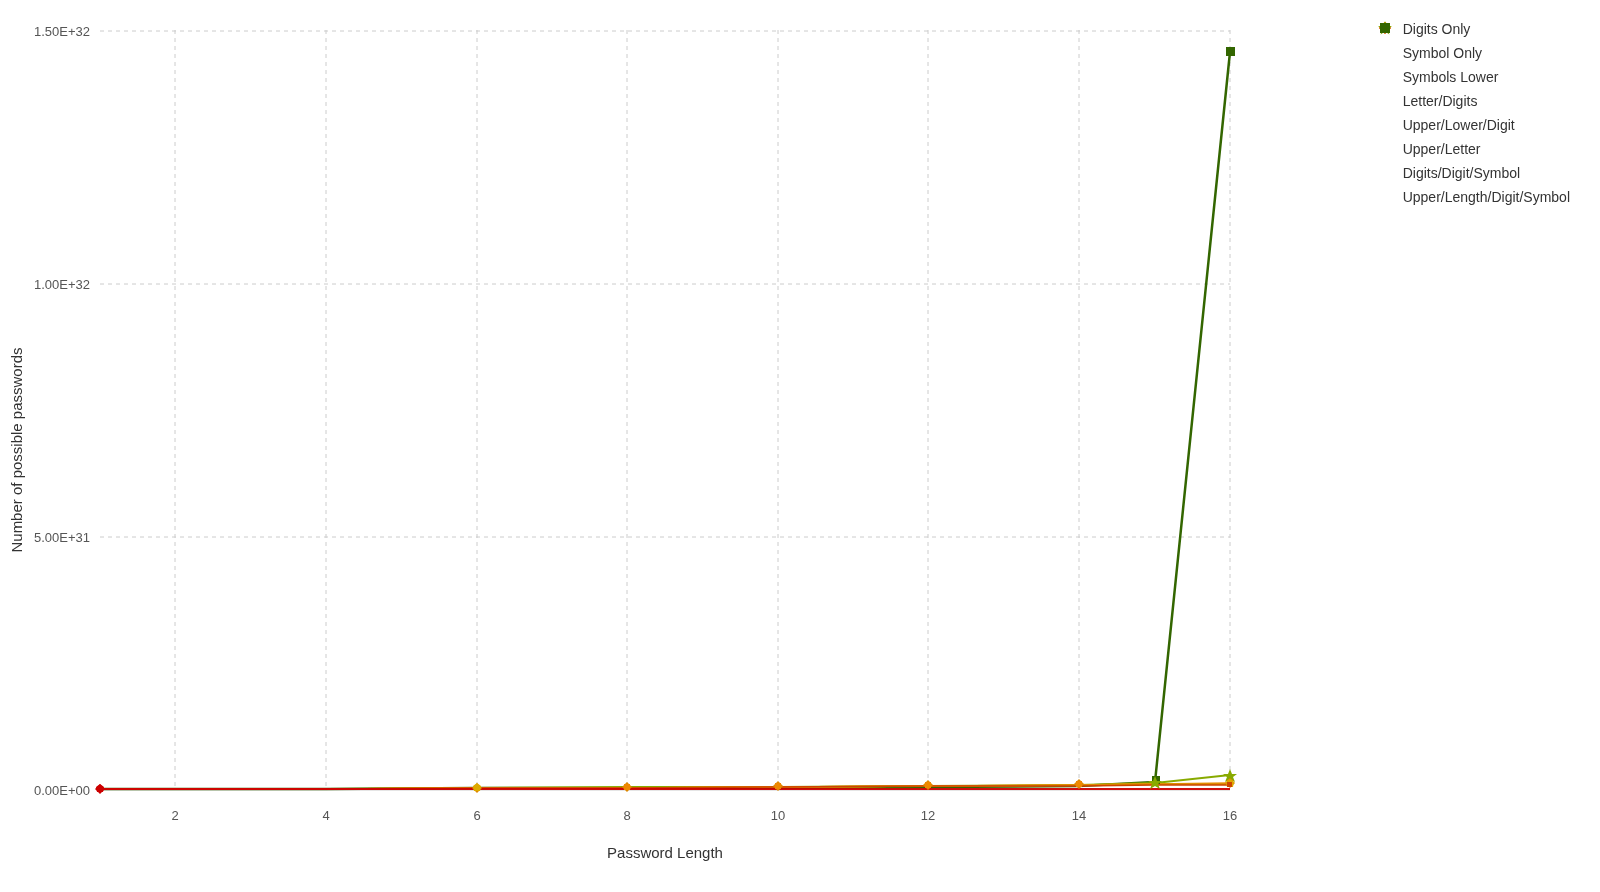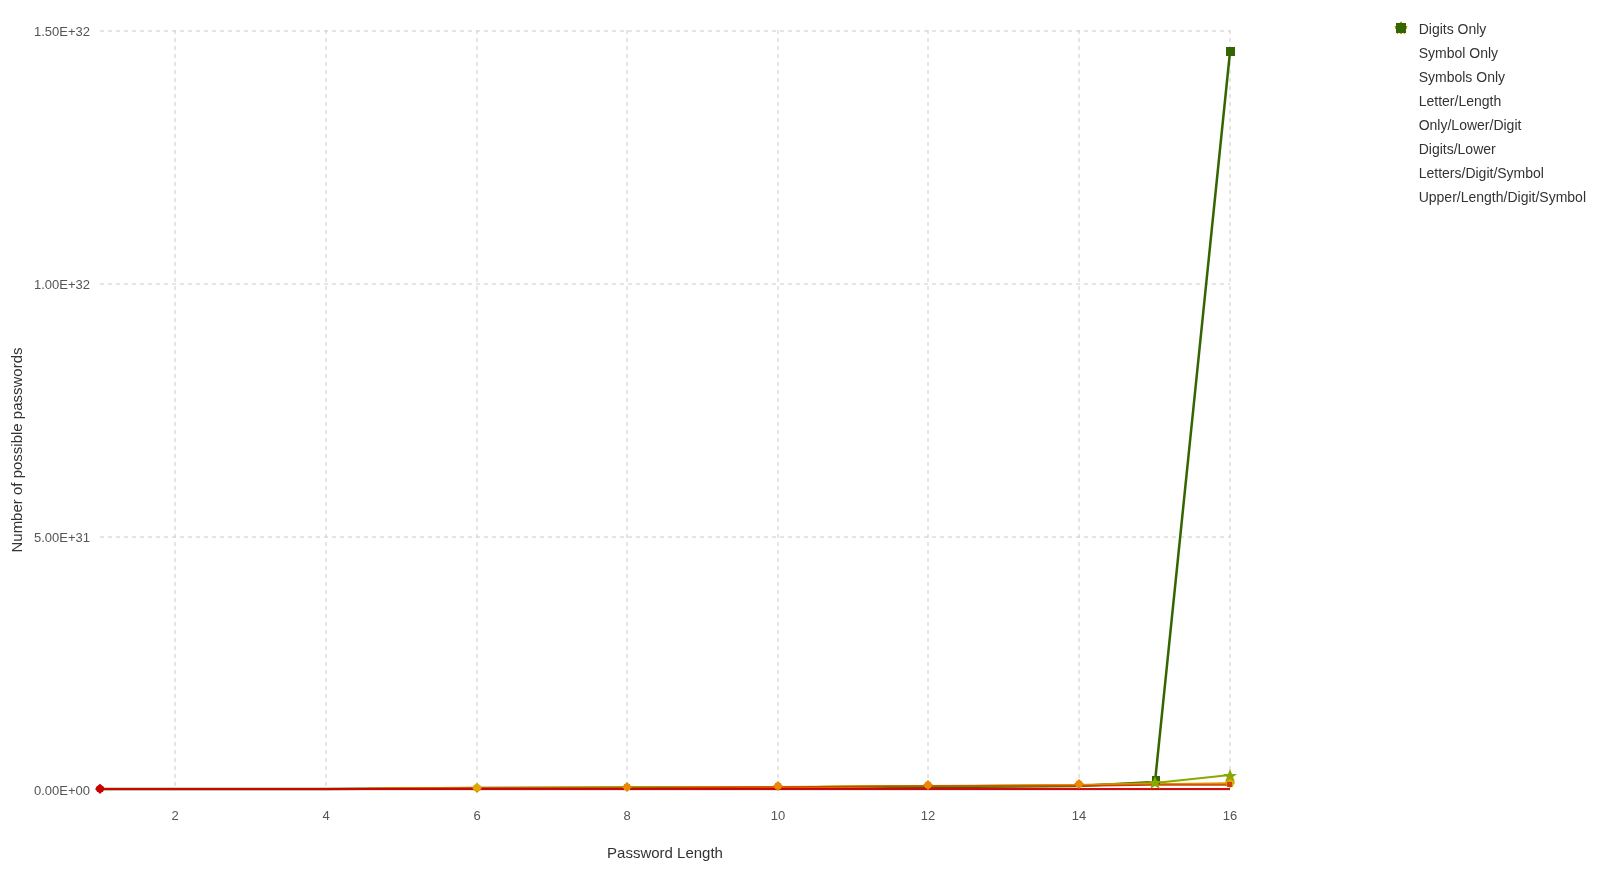--- a/index.html
+++ b/index.html
@@ -17,21 +17,21 @@
       display: flex;
       align-items: center;
       justify-content: center;
     }
     svg {
       position: absolute;
       top: 0; left: 0;
     }
     .legend {
       position: absolute;
-      right: 14px;
+      right: 30px;
       top: 20px;
       display: flex;
       flex-direction: column;
       gap: 6px;
     }
     .legend-item {
       display: flex;
       align-items: center;
       gap: 8px;
       font-size: 14px;
@@ -152,53 +152,53 @@
           </svg>
       </div>
       <span>Symbol Only</span>
     </div>
     <div class="legend-item">
       <div class="legend-icon">
         <svg width="16" height="16">
             <polygon points="8,2 12,5 11,10 5,10 4,5" fill="#cc0000"></polygon>
           </svg>
       </div>
-      <span>Symbols Only</span>
+      <span>Symbols Lower</span>
     </div>
     <div class="legend-item">
       <div class="legend-icon">
         <svg width="16" height="16">
             <polygon points="8,2 14,8 8,14 2,8" fill="#dd8800"></polygon>
           </svg>
       </div>
-      <span>Letter/Length</span>
+      <span>Letter/Digits</span>
     </div>
     <div class="legend-item">
       <div class="legend-icon">
         <svg width="16" height="16">
             <rect x="3" y="3" width="10" height="10" fill="#ee8800"></rect>
           </svg>
       </div>
-      <span>Only/Lower/Digit</span>
+      <span>Upper/Lower/Digit</span>
     </div>
     <div class="legend-item">
       <div class="legend-icon">
         <svg width="16" height="16">
             <polygon points="8,2 12,5 11,10 5,10 4,5" fill="#ddaa00"></polygon>
           </svg>
       </div>
-      <span>Digits/Lower</span>
+      <span>Upper/Letter</span>
     </div>
     <div class="legend-item">
       <div class="legend-icon">
         <svg width="16" height="16">
             <polygon points="8,1 9.8,6 15,6 10.8,9.2 12.4,14.5 8,11.5 3.6,14.5 5.2,9.2 1,6 6.2,6" fill="#88aa00"></polygon>
           </svg>
       </div>
-      <span>Letters/Digit/Symbol</span>
+      <span>Digits/Digit/Symbol</span>
     </div>
     <div class="legend-item">
       <div class="legend-icon">
         <svg width="16" height="16">
             <rect x="3" y="3" width="10" height="10" fill="#336600"></rect>
           </svg>
       </div>
       <span>Upper/Length/Digit/Symbol</span>
     </div>
   </div>

